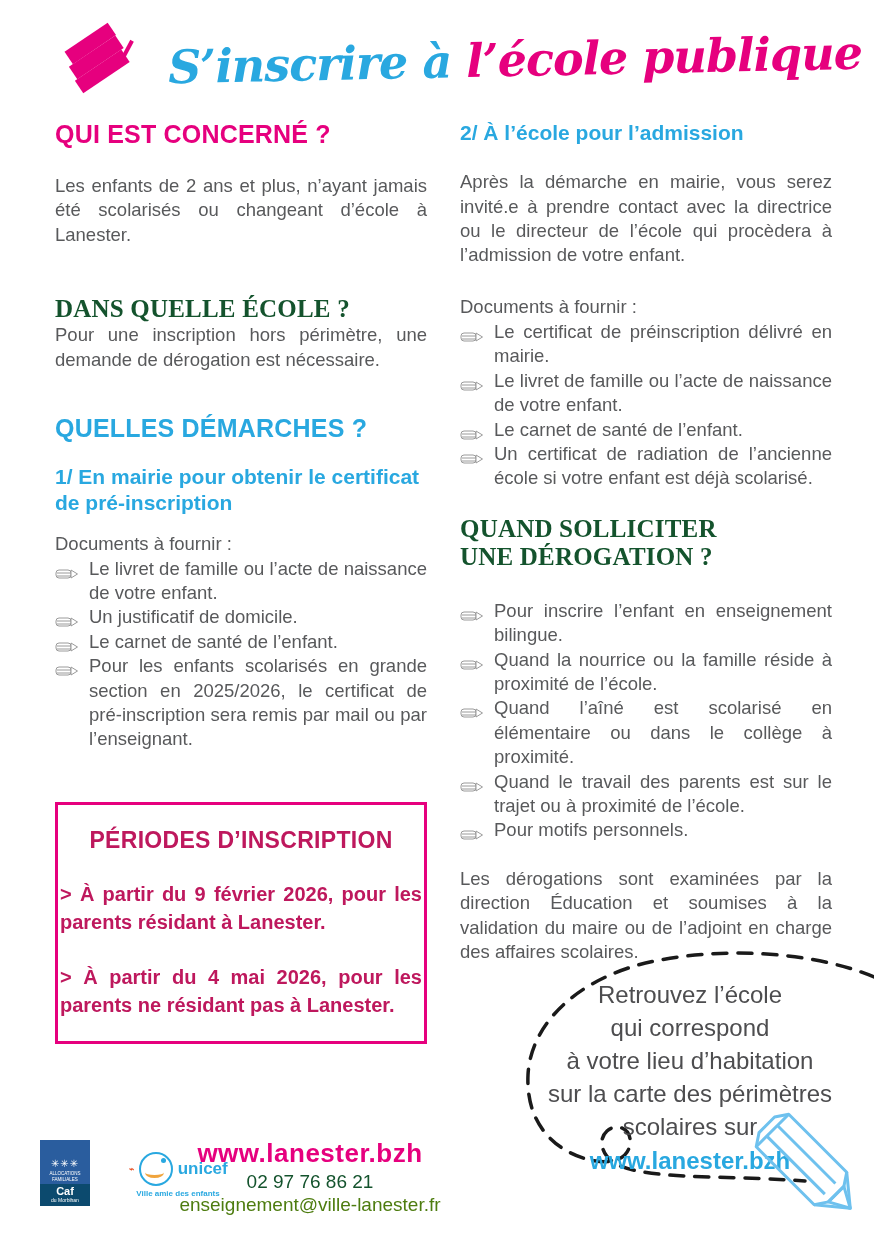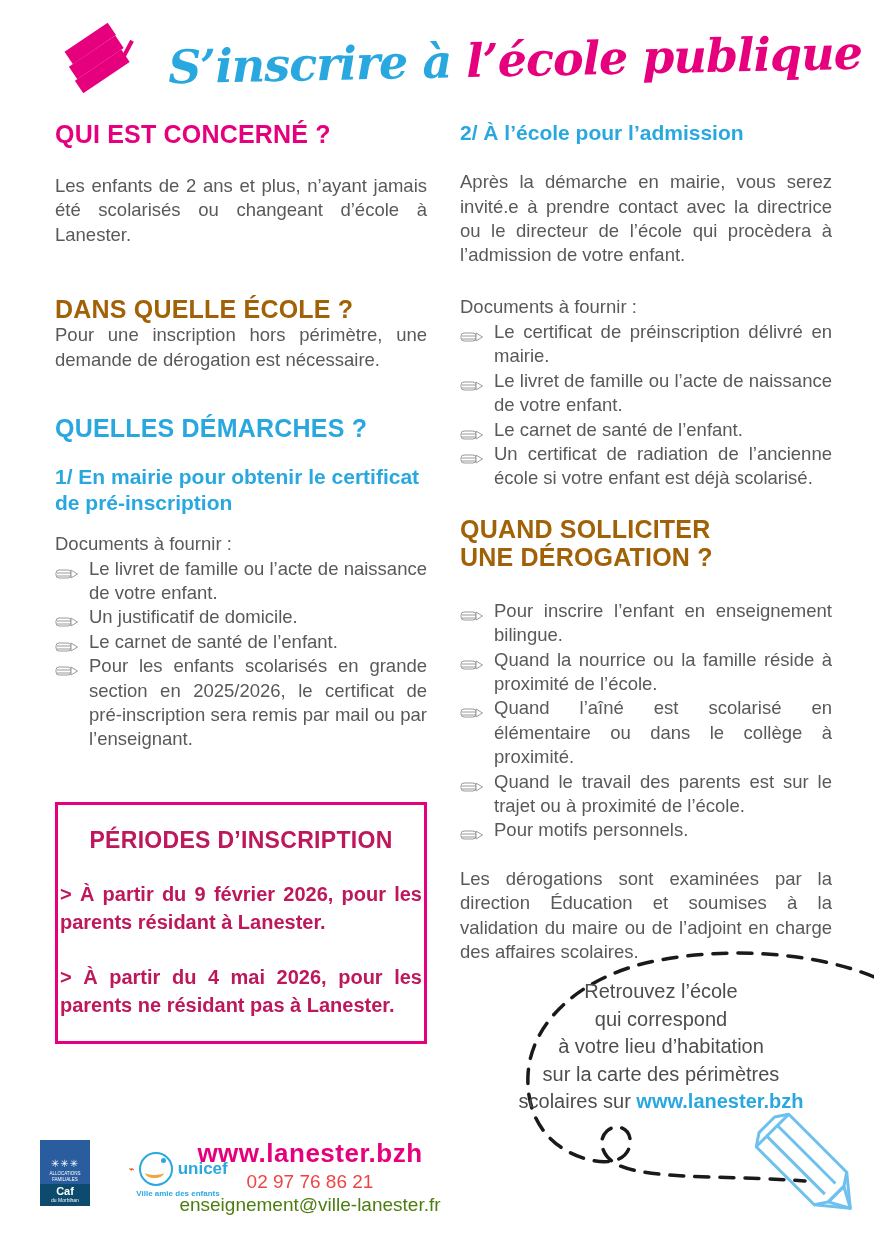--- a/index.html
+++ b/index.html
@@ -15,43 +15,43 @@
     white-space:nowrap;
   }
   .t1 { color:#29a8e0; }
   .t2 { color:#e6007e; }
   
   .col { position:absolute; top:114px; width:372px; }
   .col-left  { left:55px; }
   .col-right { left:460px; }
   .section-title { font-size:25px; font-weight:bold; margin:0; line-height:1.12; letter-spacing:.2px; }
   .h-pink  { color:#e6007e; }
-  .h-green { color:#a16207; }
+  .h-green { color:#14532d;font-family:Liberation Serif, serif; }
   .h-blue  { color:#29a8e0; }
   .sub-title { font-size:21px; font-weight:bold; color:#29a8e0; line-height:1.25; margin:0; }
   .body-p { font-size:18.5px; line-height:1.32; text-align:justify; margin:0; }
   .docs-label { font-size:18.5px; margin:0; }
   .doc-list { list-style:none; margin:2px 0 0; padding:0; }
   .doc-item {
     position:relative; padding-left:34px; font-size:18.5px;
     line-height:1.32; text-align:justify;
   }
   .pencil-bullet { position:absolute; left:0; top:5px; }
   
   .period-box {
     border:3px solid #e6007e; margin-top:50px; padding:14px 2px 22px;
     color:#be185d;
   }
   .box-title { text-align:center; font-size:23px; font-weight:bold; margin:8px 0 0; letter-spacing:.3px; }
   .box-item { font-size:20px; font-weight:bold; line-height:1.42; text-align:justify; margin:26px 0 0; }
   
   .bubble-svg { position:absolute; left:478px; top:945px; }
   .bubble-text {
-    position:absolute; left:504px; top:978px; width:314px; text-align:center;
-    font-size:20px; line-height:1.38; color:#4d4d4f;
+    position:absolute; left:533px; top:978px; width:314px; text-align:center;
+    font-size:24px; line-height:1.38; color:#4d4d4f;
   }
   .bubble-link { color:#29a8e0; font-weight:bold; text-decoration:none; }
   .pencil-svg { position:absolute; left:742px; top:1092px; }
   
   .caf-logo { position:absolute; left:40px; top:1140px; width:50px; text-align:center; }
   .caf-top {
     background:#2a5d9e; color:#fff; height:42px; font-size:4.5px; line-height:1.2;
     display:flex; flex-direction:column; justify-content:flex-end; padding-bottom:2px;
   }
   .caf-stars { font-size:10px; letter-spacing:1px; line-height:1; margin-bottom:2px; }
@@ -66,21 +66,21 @@
     position:relative; overflow:hidden;
   }
   .unicef-scribble { position:absolute; left:4px; top:13px; width:19px; height:8px;
     border-bottom:3px solid #f0a43c; border-radius:50%; }
   .unicef-person { position:absolute; right:5px; top:4px; width:5px; height:5px;
     border-radius:50%; background:#29a8e0; }
   .unicef-word { color:#29a8e0; font-size:17px; font-weight:bold; }
   .unicef-tag { color:#29a8e0; font-size:8px; font-weight:bold; margin-top:3px; }
   .contact { position:absolute; left:165px; top:1138px; width:290px; text-align:center; }
   .contact-site { font-size:26px; font-weight:bold; color:#e6007e; letter-spacing:.5px; text-decoration:none; display:block; }
-  .contact-phone { font-size:19px; color:#ef4444; margin-top:2px; }
+  .contact-phone { font-size:19px; color:#14532d; margin-top:2px; }
   .contact-email { font-size:19px; color:#4d7c0f; text-decoration:none; display:block; margin-top:1px; }
 </style>
 </head>
 <body>
 
 <div class="page">
 
   <div class="header">
     <span>
       <svg width="82" height="72" viewBox="0 0 82 72">

